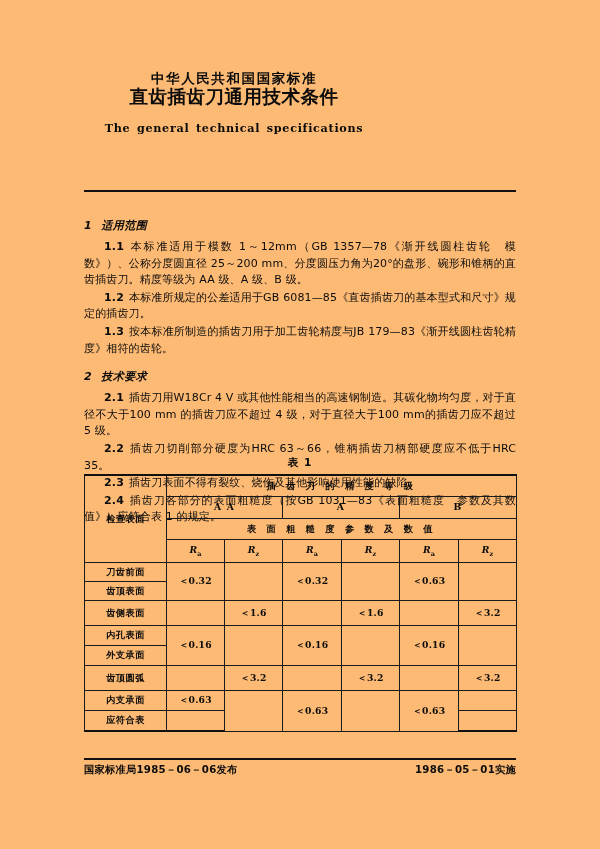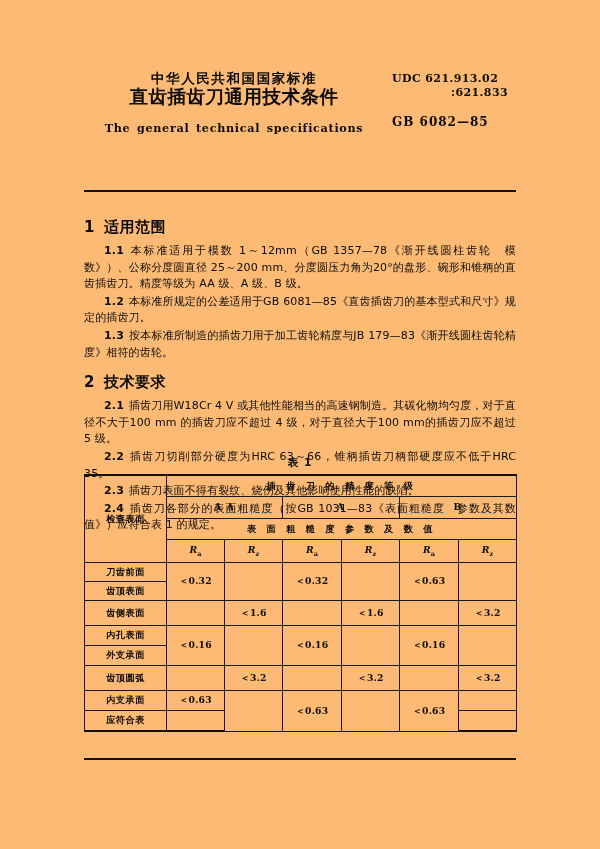--- a/index.html
+++ b/index.html
@@ -98,24 +98,25 @@
   }
 
   
   .content {
     position: absolute;
     left: 84px;
     top: 206px;
     width: 432px;
   }
   .sec-head {
-    font-size: 15px;
+    font-size: 11px;
     font-weight: bold;
     letter-spacing: 0.5px;
     margin: 12px 0 6px 0;
+    font-style: italic;
   }
   .sec-head .num { margin-right: 9px; }
 
   p.para {
     font-size: 11px;
     line-height: 16.6px;
     margin: 0 0 1px 0;
     text-align: justify;
     letter-spacing: 0.15px;
   }
@@ -227,25 +228,20 @@
 
   <div class="masthead">
     <div class="mast-left">
       <div class="nation-line">中华人民共和国国家标准</div>
       <div class="cn-title">直齿插齿刀通用技术条件</div>
       <div class="en-title">
         <div>The general technical specifications</div>
       </div>
     </div>
 
-    <div class="mast-right">
-      <div class="udc-line1">UDC 621.913.02</div>
-      <div class="udc-line2">:621.833</div>
-      <div class="gb-no">GB 6082—85</div>
-    </div>
   </div>
 
   <div class="rule-top"></div>
 
   <div class="content">
 
     <div class="sec-head">
       <span class="num">1</span><span>适用范围</span>
     </div>
 
@@ -363,14 +359,18 @@
       </tr>
       <tr class="last-row">
         <td class="rowlabel" style="height:19px;">应符合表</td>
         <td class="val notop"></td>
         <td class="val notop"></td>
       </tr>
     </tbody>
   </table>
 
   <div class="rule-bot"></div>
+  <div class="footer">
+    <div class="foot-left">国家标准局1985－06－06发布</div>
+    <div class="foot-right">1986－05－01实施</div>
+  </div>
 
 </div>
 
 </body></html>

